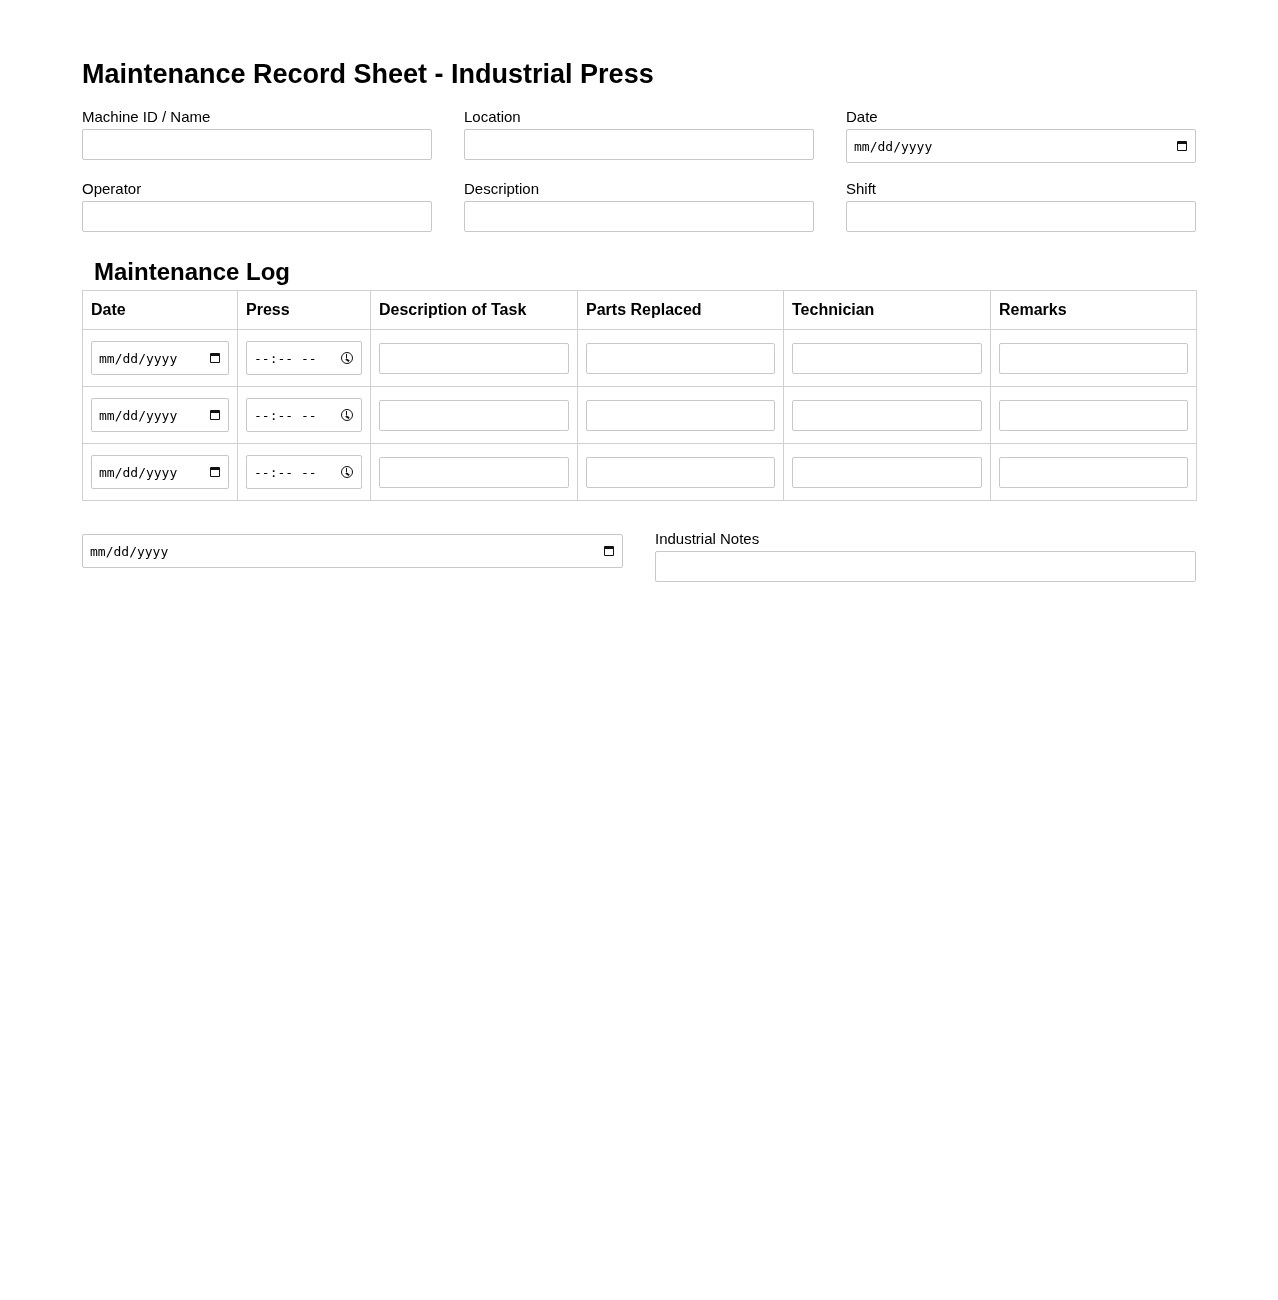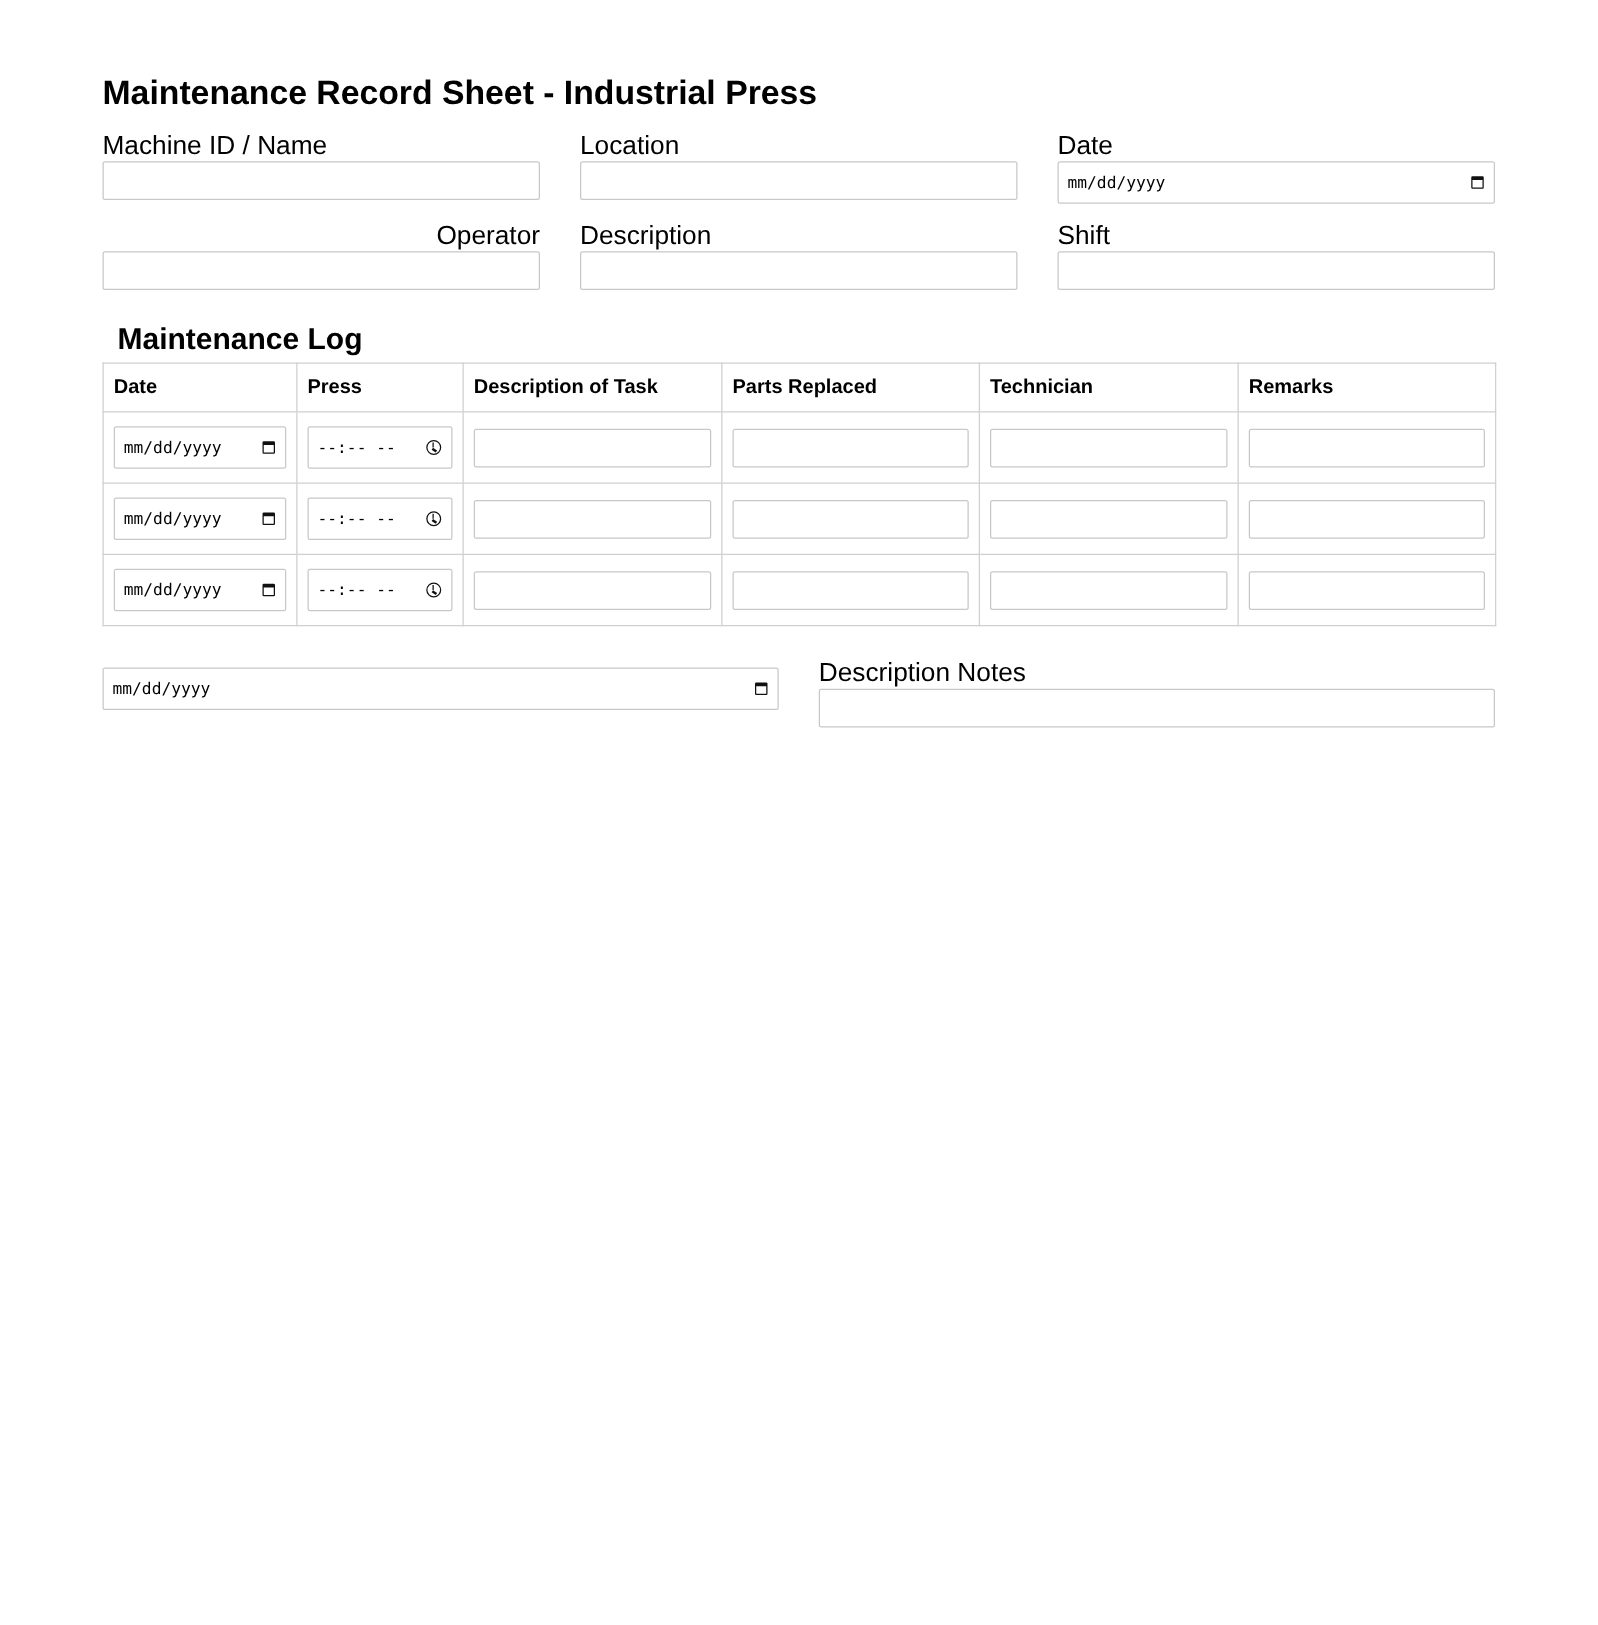--- a/index.html
+++ b/index.html
@@ -6,21 +6,21 @@
   body {
     width: 1278px; height: 1300px; position: relative;
     font-family: "Liberation Sans", sans-serif; color: #000;
   }
   .page { position: absolute; left: 82px; top: 0; width: 1114px; }
   h1 {
     position: absolute; left: 0; top: 60px; margin: 0;
     font-size: 27px; font-weight: bold; line-height: 28px;
   }
   .field { position: absolute; }
-  .label { font-size: 21px; line-height: 17px; display: block; }
+  .label { font-size: 15px; line-height: 17px; display: block; }
   .text-input {
     box-sizing: border-box; width: 100%; height: 31px; margin-top: 4px;
     border: 1px solid #c8c8c8; border-radius: 2px; background: #fff;
   }
   .date-input {
     box-sizing: border-box; width: 100%; height: 34px; margin-top: 4px;
     border: 1px solid #c8c8c8; border-radius: 2px; background: #fff;
     display: flex; align-items: center; justify-content: space-between;
     padding: 0 8px 0 7px;
     font-family: "DejaVu Sans Mono", monospace; font-size: 13px;
@@ -79,21 +79,21 @@
     <div class="text-input"></div>
   </div>
   <div class="field" style="left:764px; top:108px; width:350px;">
     <span class="label">Date</span>
     <div class="date-input">
       <span>mm/dd/yyyy</span>
       <span class="cal-icon"></span>
     </div>
   </div>
 
-  <div class="field" style="left:0; top:180px; width:350px;text-align:right;">
+  <div class="field" style="left:0; top:180px; width:350px;">
     <span class="label">Operator</span>
     <div class="text-input"></div>
   </div>
   <div class="field" style="left:382px; top:180px; width:350px;">
     <span class="label">Description</span>
     <div class="text-input"></div>
   </div>
   <div class="field" style="left:764px; top:180px; width:350px;">
     <span class="label">Shift</span>
     <div class="text-input"></div>
@@ -202,16 +202,16 @@
     </tbody>
   </table>
 
   <div class="field" style="left:0; top:530px; width:541px;">
     <div class="date-input">
       <span>mm/dd/yyyy</span>
       <span class="cal-icon"></span>
     </div>
   </div>
   <div class="field" style="left:573px; top:530px; width:541px;">
-    <span class="label">Description Notes</span>
+    <span class="label">Industrial Notes</span>
     <div class="text-input"></div>
   </div>
 </div>
 
 </body></html>

